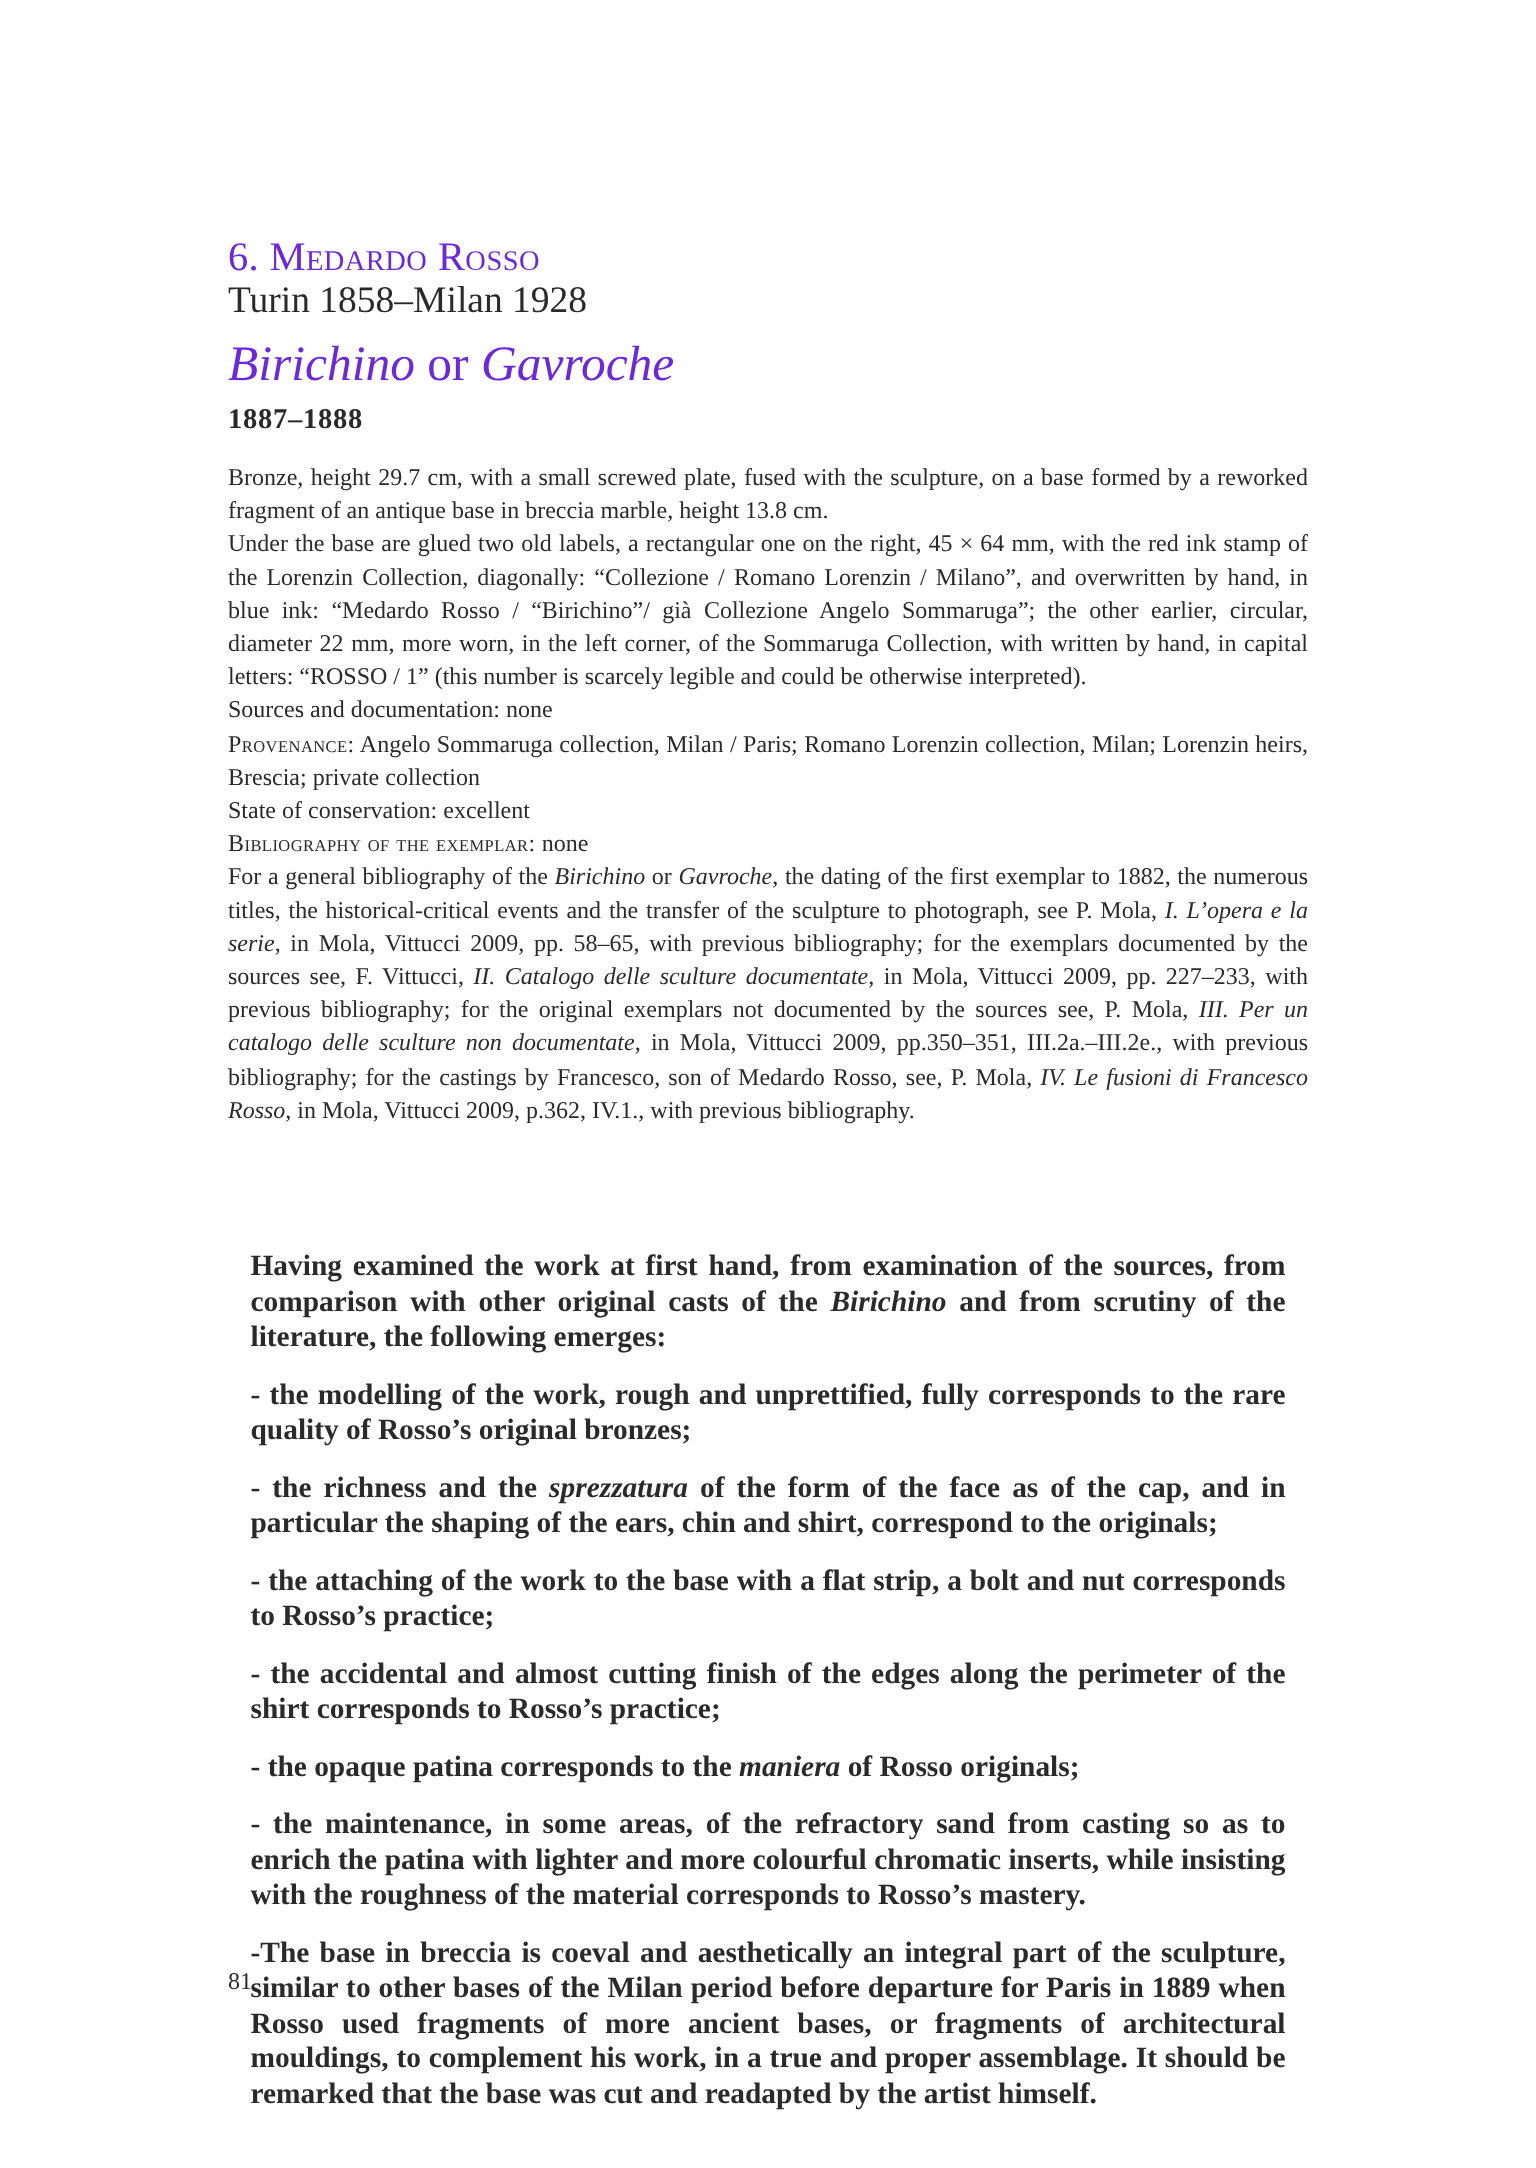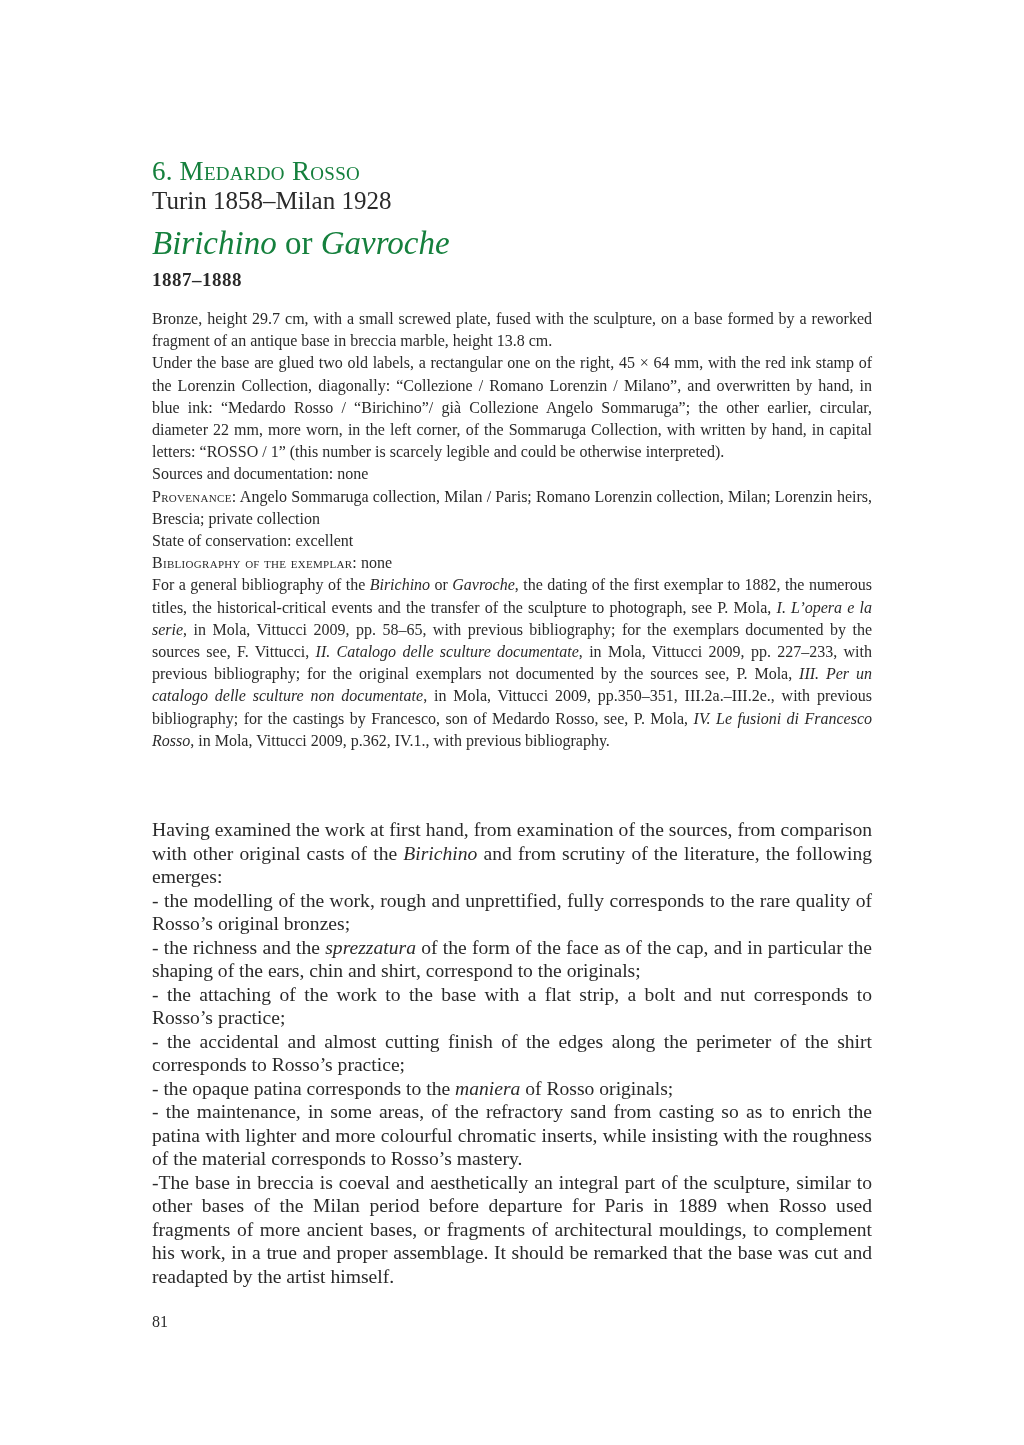--- a/index.html
+++ b/index.html
@@ -14,21 +14,21 @@
     overflow: hidden;
     font-family: "Liberation Serif", "DejaVu Serif", serif;
     color: #2a2a2a;
   }
   .page {
     position: absolute;
     left: 152px;
     top: 0;
     width: 720px;
   }
-  .red { color: #15803d; }
+  .red { color: #6d28d9; }
   .entry-title {
     position: absolute;
     top: 156px;
     left: 0;
     font-size: 27px;
     line-height: 30px;
     white-space: nowrap;
     letter-spacing: 0.2px;
   }
   .artist-dates {
@@ -75,21 +75,21 @@
   }
   .essay {
     position: absolute;
     top: 818px;
     left: 0;
     width: 720px;
     font-size: 19.6px;
     line-height: 23.5px;
     text-align: justify;
   }
-  .essay p { margin: 0; }
+  .essay p { margin: 15px; font-weight: bold; }
   .folio {
     position: absolute;
     top: 1312px;
     left: 0;
     font-size: 16px;
     line-height: 20px;
   }
   i { font-style: italic; }
 </style>
 </head>

